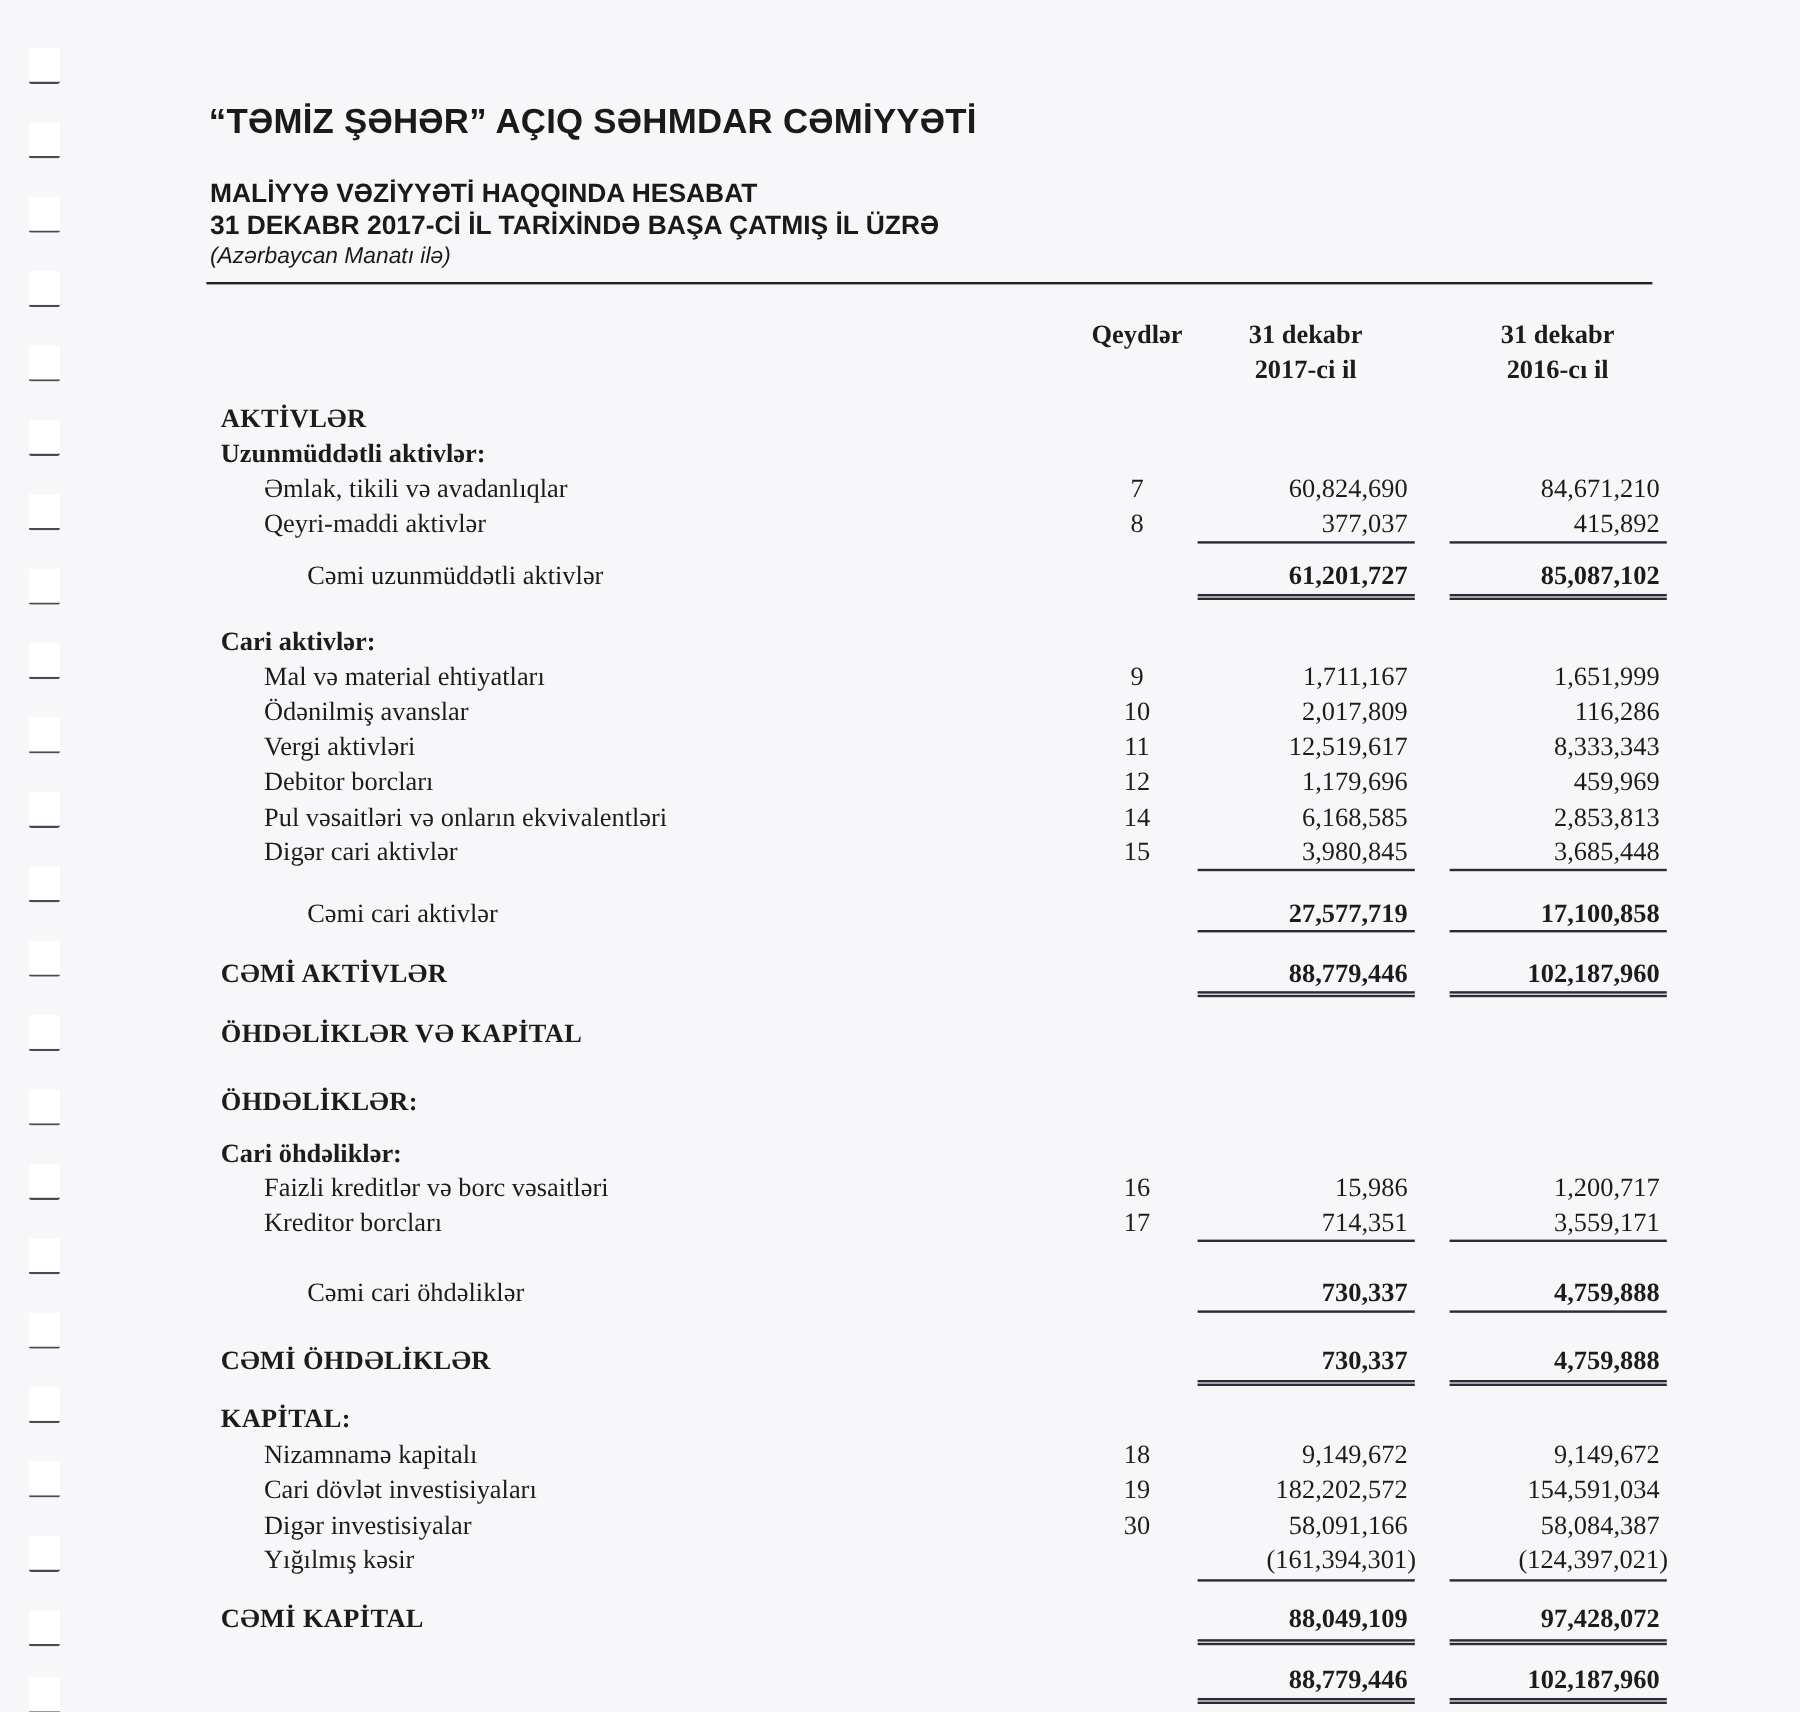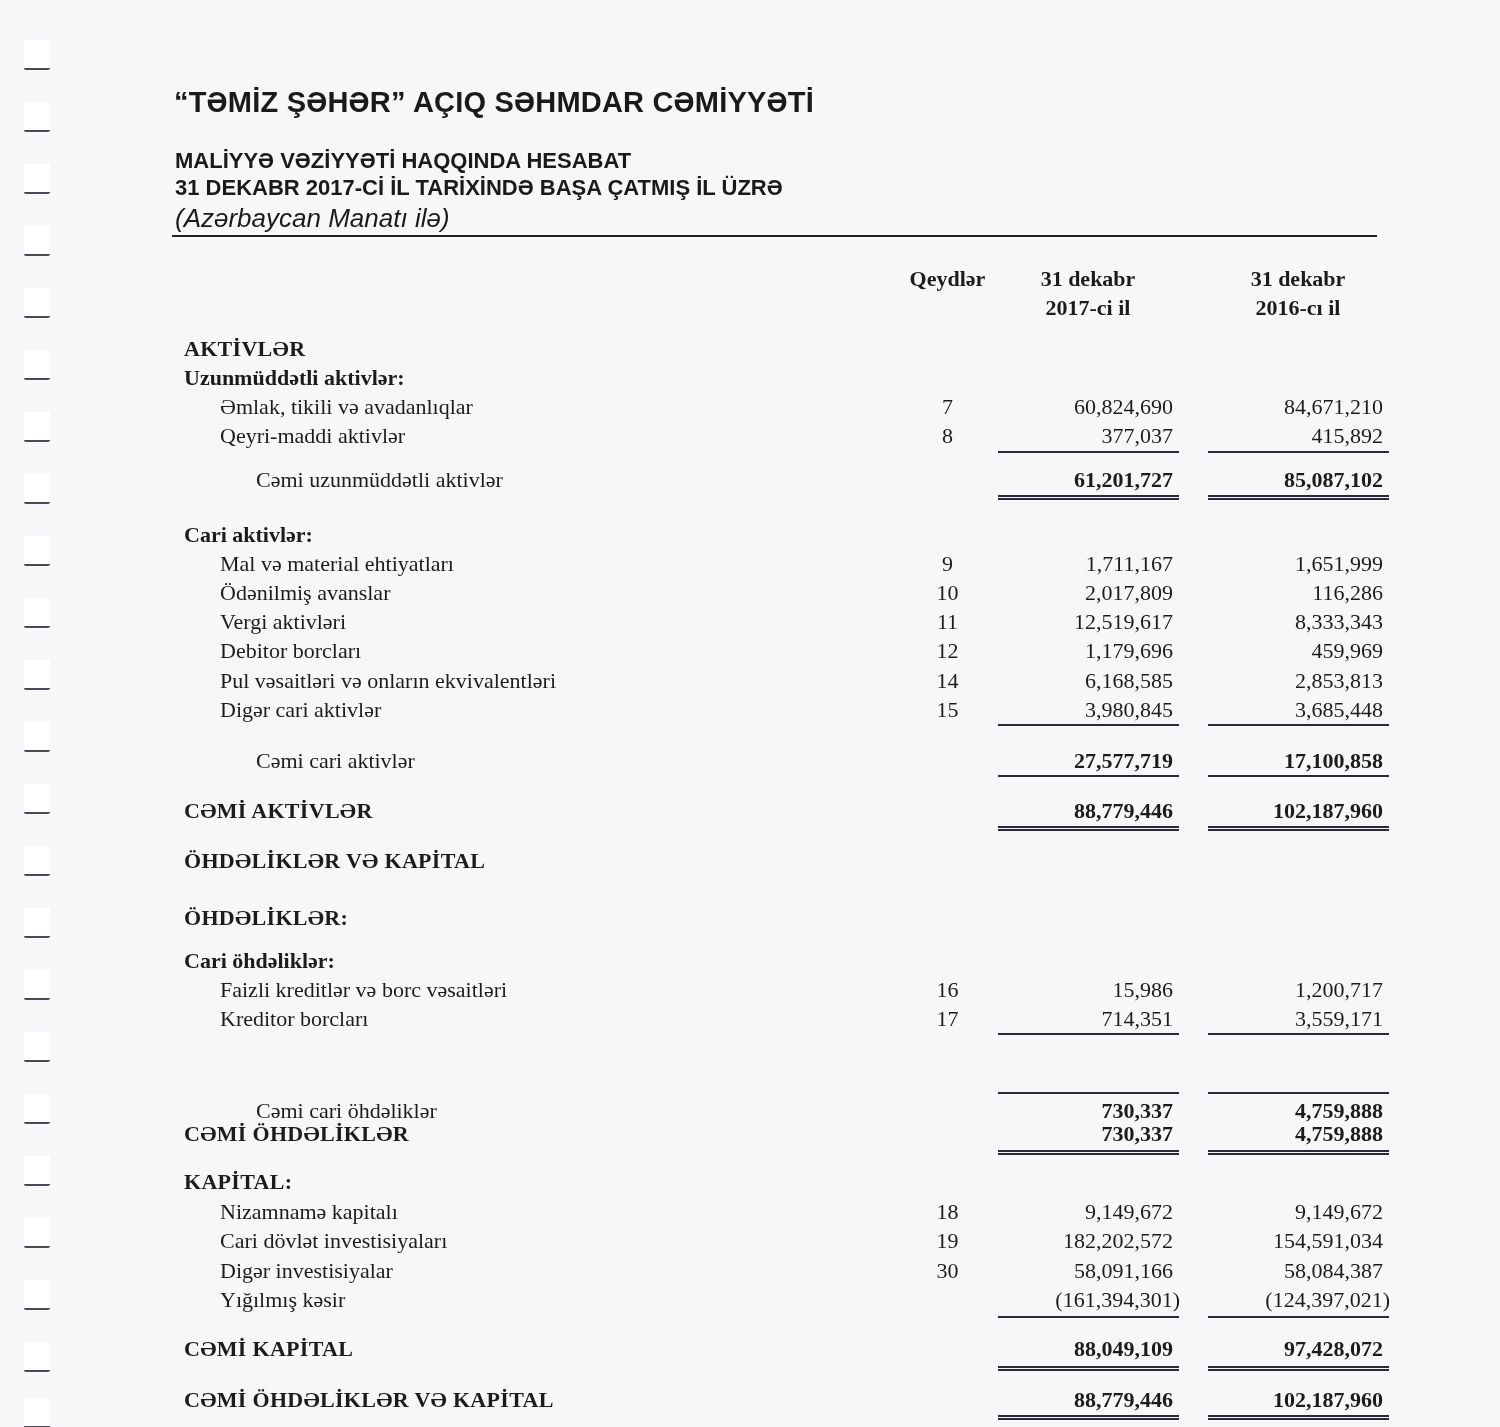--- a/index.html
+++ b/index.html
@@ -20,21 +20,21 @@
     font-size: 29px; letter-spacing: 0.2px; color: #1a1a1a;
   }
   .subtitle {
     position: absolute; left: 175px; font-family: "Liberation Sans", sans-serif;
     font-weight: bold; font-size: 22px; color: #1a1a1a; white-space: nowrap;
   }
   .st1 { top: 148px; }
   .st2 { top: 175px; }
   .currency {
     position: absolute; left: 175px; top: 203px; font-family: "Liberation Sans", sans-serif;
-    font-style: italic; font-size: 26px; color: #1a1a1a;
+    font-style: italic; font-size: 19px; color: #1a1a1a;
   }
   .hrule { position: absolute; left: 172px; top: 235px; width: 1205px; height: 2px; background: #222; }
 
   .colhead {
     position: absolute; font-weight: bold; font-size: 22px; text-align: center; line-height: 29px;
   }
   .ch-notes { left: 895px; top: 264px; width: 105px; }
   .ch-2017 { left: 998px; top: 264px; width: 180px; }
   .ch-2016 { left: 1208px; top: 264px; width: 180px; }
 
@@ -203,21 +203,21 @@
   <span class="v16">1,200,717</span>
 </div>
 <div class="row" style="top:1004px">
   <span class="lbl item">Kreditor borcları</span>
   <span class="note">17</span>
   <span class="v17">714,351</span>
   <span class="v16">3,559,171</span>
 </div>
 <div class="line c17" style="top:1033px"></div>
 <div class="line c16" style="top:1033px"></div>
-<div class="row" style="top:1096px">
+<div class="row" style="top:1062px">
   <span class="lbl total">Cəmi cari öhdəliklər</span>
   <span class="v17 b">730,337</span>
   <span class="v16 b">4,759,888</span>
 </div>
 <div class="line c17" style="top:1092px"></div>
 <div class="line c16" style="top:1092px"></div>
 
 <div class="row" style="top:1119px">
   <span class="lbl caps">CƏMİ ÖHDƏLİKLƏR</span>
   <span class="v17 b">730,337</span>
@@ -257,18 +257,17 @@
 
 <div class="row" style="top:1334px">
   <span class="lbl caps">CƏMİ KAPİTAL</span>
   <span class="v17 b">88,049,109</span>
   <span class="v16 b">97,428,072</span>
 </div>
 <div class="dbl c17" style="top:1366px"></div>
 <div class="dbl c16" style="top:1366px"></div>
 
 <div class="row" style="top:1385px">
-  <span class="lbl caps">CƏMİ ÖHDƏLİKLƏR VƏ KAPİTAL</span>
   <span class="v17 b">88,779,446</span>
   <span class="v16 b">102,187,960</span>
 </div>
 <div class="dbl c17" style="top:1415px"></div>
 <div class="dbl c16" style="top:1415px"></div>
 
 </body></html>

